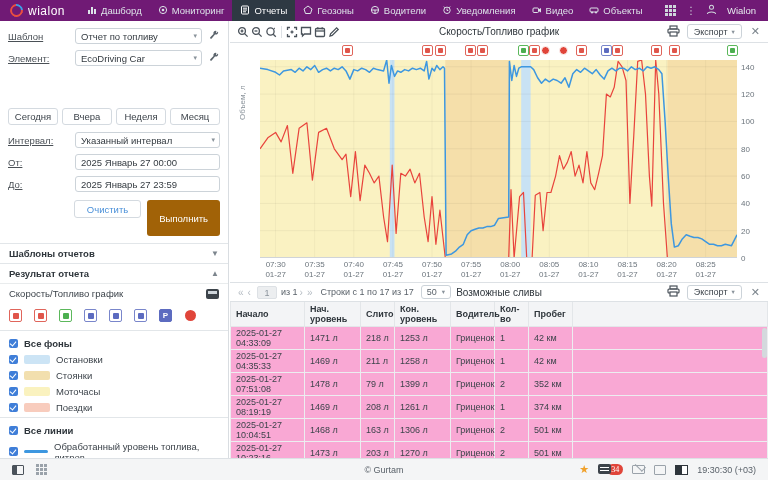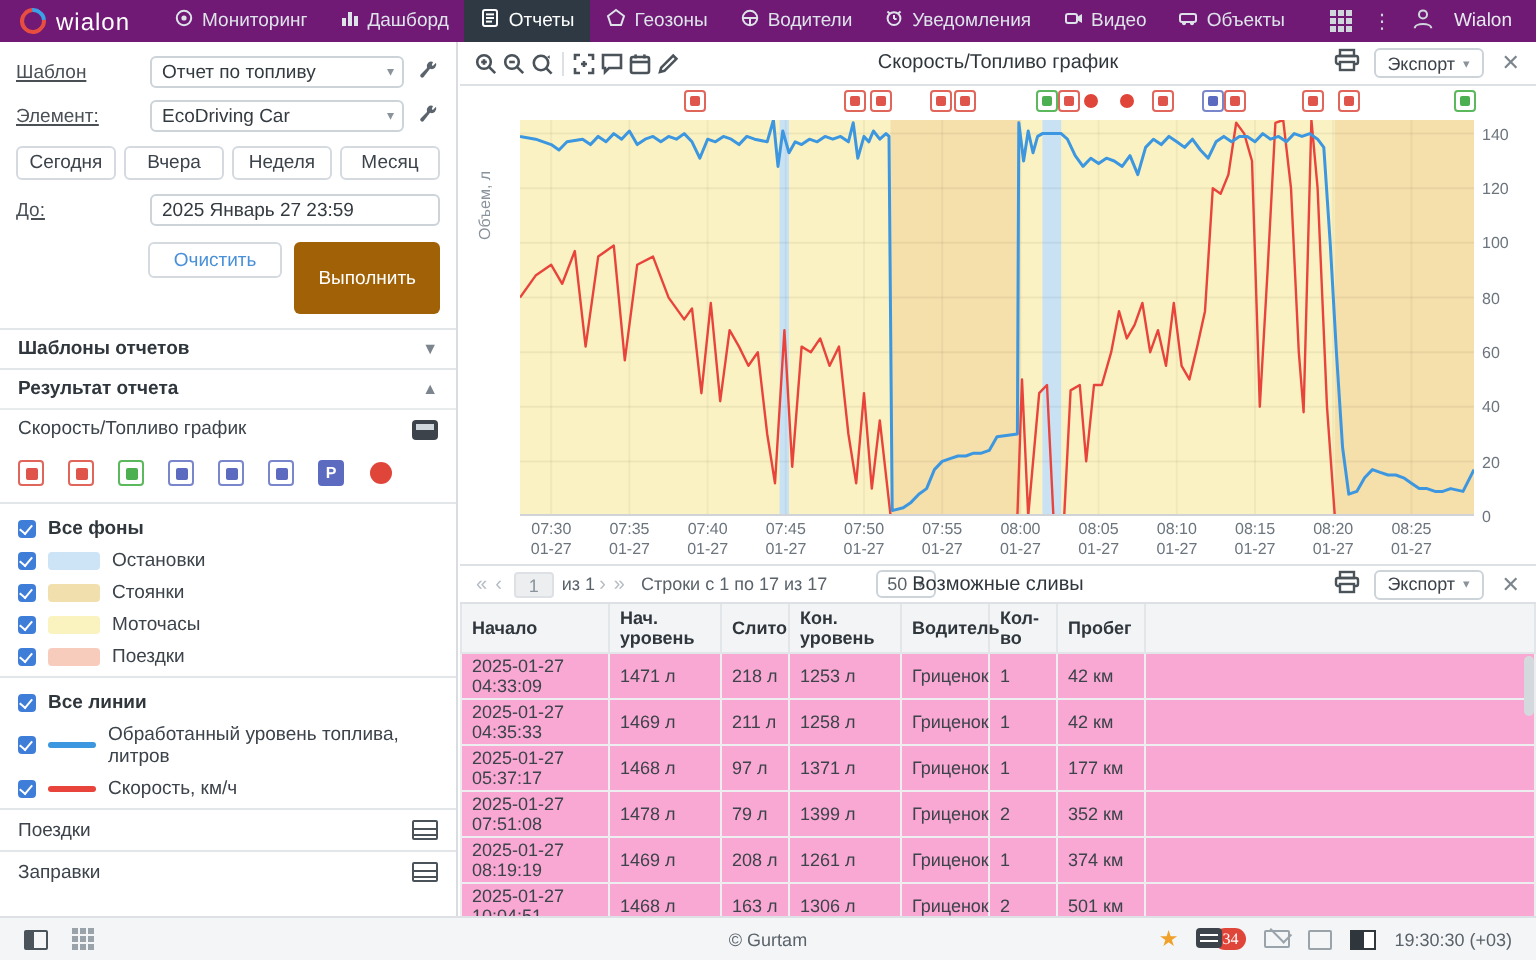--- a/index.html
+++ b/index.html
@@ -18,21 +18,21 @@
   .vdots { color:#cfd6dc; font-size:10px; letter-spacing:0; }
   .person-icon svg { width:11px; height:11px; }
 
   .sidebar { position:absolute; top:21px; left:0; width:229px; bottom:22px; background:#fff; border-right:1px solid #d9dde1; overflow:hidden; font-size:9.5px; }
   .sb-row { display:flex; align-items:center; padding:3px 8px; gap:5px; }
   .sb-label { width:62px; color:#4a5056; flex:none;text-decoration:underline; }
   .sb-select, .sb-input { flex:1; height:16px; border:1px solid #ccd3d9; border-radius:3px; background:#fff; display:flex; align-items:center; padding:0 5px; color:#333a40; position:relative; font-size:9.5px; }
   .sb-select .car { position:absolute; right:4px; color:#8a939b; font-size:7px; }
   .wrench { width:13px; flex:none; text-align:center; color:#5b646c; }
   .wrench svg { width:10px; height:10px; }
-  .quick-row { display:flex; gap:4px; padding:4px 8px; }
+  .quick-row { display:flex; gap:4px; padding:4px 8px;margin-top:35px; }
   .quick-btn { flex:1; height:17px; border:1px solid #d4dae0; border-radius:3px; background:#fff; display:flex; align-items:center; justify-content:center; color:#3c434a; cursor:pointer; font-size:9.5px; }
   .btn-row { display:flex; justify-content:flex-end; gap:6px; padding:5px 8px 7px; }
   .btn-clear { height:18px; padding:0 12px; border:1px solid #d4dae0; border-radius:3px; background:#fff; color:#4a90d9; display:flex; align-items:center; cursor:pointer; }
   .btn-exec { height:36px; padding:0 12px; border-radius:3px; background:#a16207; color:#fff; display:flex; align-items:center; cursor:pointer; }
   .sb-section { display:flex; align-items:center; justify-content:space-between; padding:4px 9px; border-top:1px solid #e2e6e9; color:#2f363c; font-weight:bold; font-size:9.5px; cursor:pointer; }
   .chev { color:#7c858d; font-size:8px; }
   .result-item { display:flex; align-items:center; justify-content:space-between; padding:4px 9px; border-top:1px solid #e9eced; color:#3c434a; }
   .monitor-icon { width:13px; height:10px; background:#3c434a; border-radius:2px; position:relative; }
   .monitor-icon:after { content:""; position:absolute; left:2px; top:2px; right:2px; height:3px; background:#cfd6dc; }
   .marker-row { display:flex; gap:12px; padding:6px 9px 8px; align-items:center; }
@@ -80,21 +80,21 @@
   .yaxis-right { position:absolute; right:1px; top:130px; transform:rotate(-90deg); transform-origin:right top; font-size:8px; color:#8a939b; white-space:nowrap; }
   #plot { position:absolute; left:30px; top:0; width:477px; height:198px; }
   .rticks { position:absolute; left:511px; top:0; width:22px; height:198px; font-size:8px; color:#6c757d; }
   .rticks span { position:absolute; left:0;text-align:right; }
   .xticks { position:absolute; left:30px; top:200px; width:477px; height:22px; font-size:8px; color:#6c757d; }
   .xticks .xt { position:absolute; text-align:center; width:34px; line-height:10px; }
 
   .pag-bar { height:20px; display:flex; align-items:center; border-top:1px solid #dde1e5; border-bottom:1px solid #dde1e5; padding:0 6px; position:relative; font-size:9px; color:#5a626a; background:#fff; }
   .pag-nav { color:#b6bdc4; font-size:10px; padding:0 2px; cursor:pointer; }
   .page-box { width:20px; height:13px; background:#eceef0; border:1px solid #dde1e5; border-radius:2px; text-align:center; line-height:13px; margin:0 4px; color:#8a939b; }
-  .size-select { height:14px; border:1px solid #ccd3d9; border-radius:3px; padding:0 5px; display:flex; align-items:center; gap:5px; margin-left:24px; background:#fff; cursor:pointer; }
+  .size-select { height:14px; border:1px solid #ccd3d9; border-radius:3px; padding:0 5px; display:flex; align-items:center; gap:5px; margin-left:7px; background:#fff; cursor:pointer; }
   .size-select .car { font-size:6.5px; color:#8a939b; }
 
   .data-table { width:100%; border-collapse:collapse; font-size:9px; table-layout:fixed; }
   .data-table th { background:#f3f4f6; border:1px solid #e3e6e9; border-top:none; text-align:left; font-weight:bold; color:#2f363c; padding:2px 5px; height:16px; }
   .data-table td { border:1px solid #eceef0; padding:1px 5px; height:15.5px; color:#3c434a; background:#f9a8d4; }
   .pink { color:#df6cd3; }
   .scrollbar { position:absolute; right:1px; top:307px; width:5px; bottom:4px; }
   .scrollbar .thumb { width:5px; height:30px; background:#d4d9dd; border-radius:3px; }
 
   .statusbar { position:absolute; left:0; right:0; bottom:0; height:22px; background:#f4f5f6; border-top:1px solid #dde1e5; display:flex; align-items:center; padding:0 12px; font-size:9px; color:#5a626a; }
@@ -119,32 +119,32 @@
 <body>
 
 <div class="navbar">
   <div class="logo">
     <span class="logo-swirl"></span>
     <span class="logo-text">wialon</span>
   </div>
   <div class="nav-menu">
       <div class="nav-item">
         <span><svg viewBox="0 0 10 10">
-            <circle cx="5" cy="5" r="3.6" fill="none" stroke="#dde3e9"></circle>
-            <circle cx="5" cy="5" r="1.3" fill="#dde3e9"></circle>
-          </svg></span>
-        <span>Мониторинг</span>
-      </div>
-      <div class="nav-item">
-        <span><svg viewBox="0 0 10 10">
             <rect x="1" y="5" width="2" height="4" fill="#dde3e9"></rect>
             <rect x="4" y="2" width="2" height="7" fill="#dde3e9"></rect>
             <rect x="7" y="4" width="2" height="5" fill="#dde3e9"></rect>
           </svg></span>
         <span>Дашборд</span>
+      </div>
+      <div class="nav-item">
+        <span><svg viewBox="0 0 10 10">
+            <circle cx="5" cy="5" r="3.6" fill="none" stroke="#dde3e9"></circle>
+            <circle cx="5" cy="5" r="1.3" fill="#dde3e9"></circle>
+          </svg></span>
+        <span>Мониторинг</span>
       </div>
       <div class="nav-item active">
         <span><svg viewBox="0 0 10 10">
             <rect x="1.5" y="1" width="7" height="8" rx="1" fill="none" stroke="#fff"></rect>
             <line x1="3" y1="3.2" x2="7" y2="3.2" stroke="#fff"></line>
             <line x1="3" y1="5" x2="7" y2="5" stroke="#fff"></line>
             <line x1="3" y1="6.8" x2="6" y2="6.8" stroke="#fff"></line>
           </svg></span>
         <span>Отчеты</span>
       </div>
@@ -231,20 +231,33 @@
     <span class="wrench"><svg viewBox="0 0 10 10">
           <path d="M7.5 1 a2.3 2.3 0 0 0-3 3 L1.3 7.2 a1 1 0 0 0 1.4 1.4 L6 4.4 a2.3 2.3 0 0 0 3-3 L7.4 3 6.9 2.5 Z" fill="#5b646c"></path>
         </svg></span>
   </div>
   <div class="quick-row">
       <div class="quick-btn">Сегодня</div>
       <div class="quick-btn">Вчера</div>
       <div class="quick-btn">Неделя</div>
       <div class="quick-btn">Месяц</div>
     </div>
+  <div class="sb-row">
+    <span class="sb-label">Интервал:</span>
+    <div class="sb-select">
+        <span>Указанный интервал</span>
+        <span class="car">▾</span>
+      </div>
+  </div>
+  <div class="sb-row">
+    <span class="sb-label">От:</span>
+    <div class="sb-input">
+        <span>2025 Январь 27 00:00</span>
+      </div>
+  </div>
   <div class="sb-row">
     <span class="sb-label">До:</span>
     <div class="sb-input">
         <span>2025 Январь 27 23:59</span>
       </div>
   </div>
   <div class="btn-row">
     <div class="btn-clear">Очистить</div>
     <div class="btn-exec">Выполнить</div>
   </div>
@@ -613,30 +626,20 @@
           <td></td>
         </tr>
         <tr>
           <td class="pink">2025-01-27 04:35:33</td>
           <td>1469 л</td>
           <td class="pink">211 л</td>
           <td>1258 л</td>
           <td>Гриценок</td>
           <td>1</td>
           <td>42 км</td>
-          <td></td>
-        </tr>
-        <tr>
-          <td class="pink">2025-01-27 05:37:17</td>
-          <td>1468 л</td>
-          <td class="pink">97 л</td>
-          <td>1371 л</td>
-          <td>Гриценок</td>
-          <td>1</td>
-          <td>177 км</td>
           <td></td>
         </tr>
         <tr>
           <td class="pink">2025-01-27 07:51:08</td>
           <td>1478 л</td>
           <td class="pink">79 л</td>
           <td>1399 л</td>
           <td>Гриценок</td>
           <td>2</td>
           <td>352 км</td>

